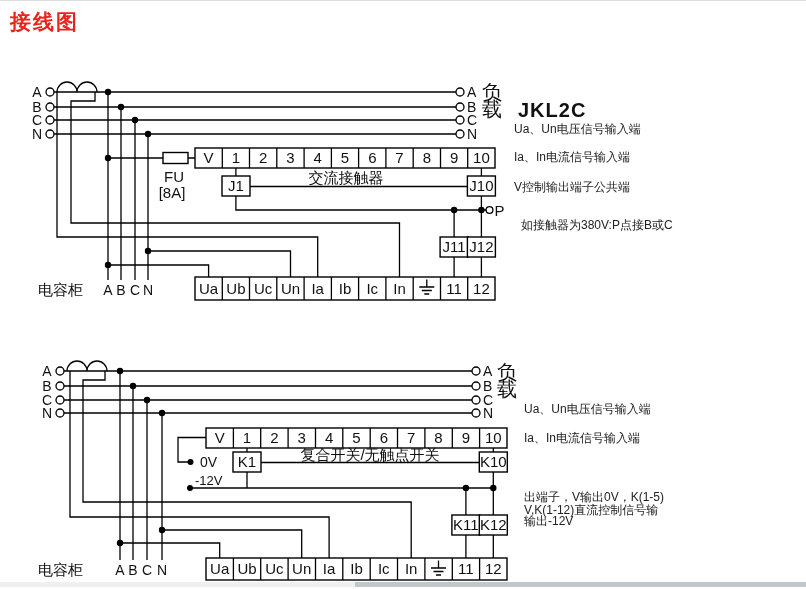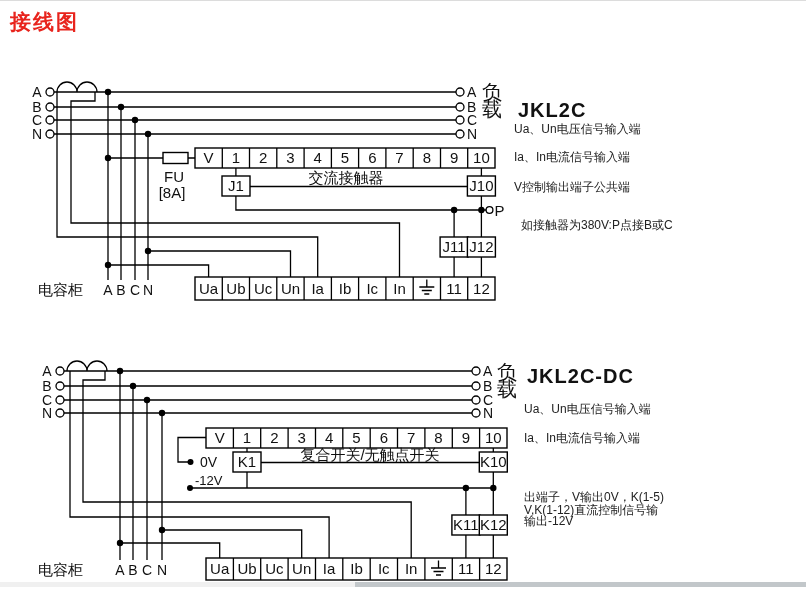--- a/index.html
+++ b/index.html
@@ -216,21 +216,20 @@
 
   <div class="loadlbl" style="left:482px;top:84px;">负载</div>
   <div class="loadlbl" style="left:497px;top:364px;">负载</div>
 
   <div class="dtitle" style="left:518px;top:99px;">JKL2C</div>
   <div class="note" style="left:514px;top:121px;">Ua、Un电压信号输入端</div>
   <div class="note" style="left:514px;top:149px;">Ia、In电流信号输入端</div>
   <div class="note" style="left:514px;top:179px;">V控制输出端子公共端</div>
   <div class="note" style="left:521px;top:217px;">如接触器为380V:P点接B或C</div>
 
-  <div class="dtitle" style="left:527px;top:365px;">JKL2C-DC</div>
   <div class="note" style="left:524px;top:401px;">Ua、Un电压信号输入端</div>
   <div class="note" style="left:524px;top:430px;">Ia、In电流信号输入端</div>
   <div class="note" style="left:524px;top:462px;margin-top:40px;">V,K(1-12)直流控制信号输</div>
   <div class="note" style="left:524px;top:489px;">出端子，V输出0V，K(1-5)</div>
   <div class="note" style="left:524px;top:513px;">输出-12V</div>
 
   <div id="scroll-track">
     <div id="scroll-thumb"></div>
   </div>
 </div>

